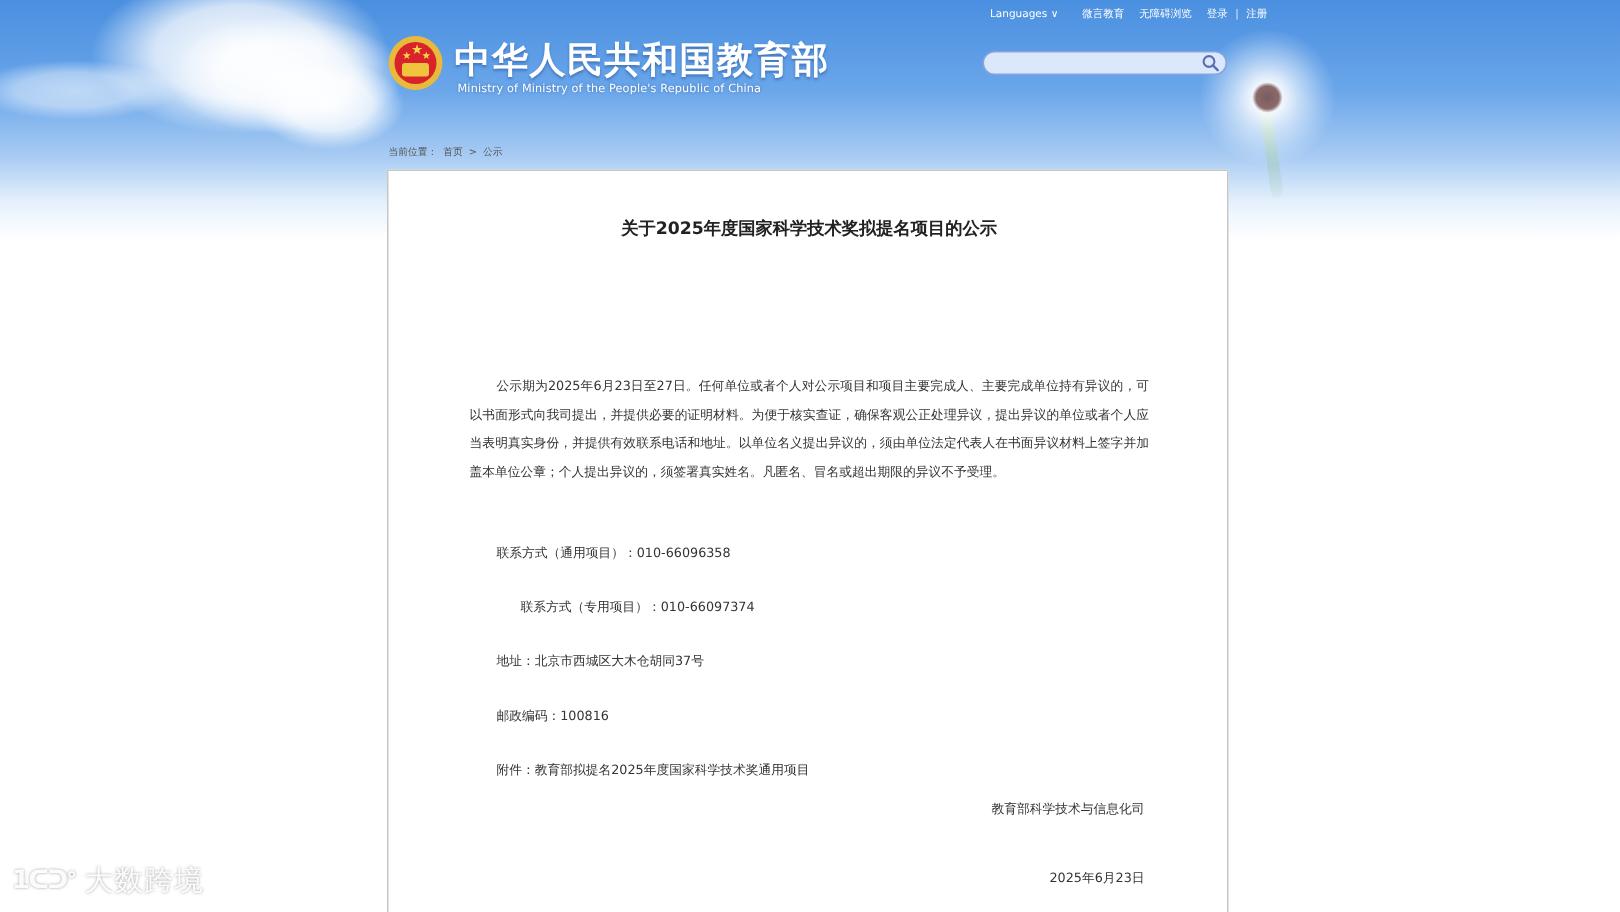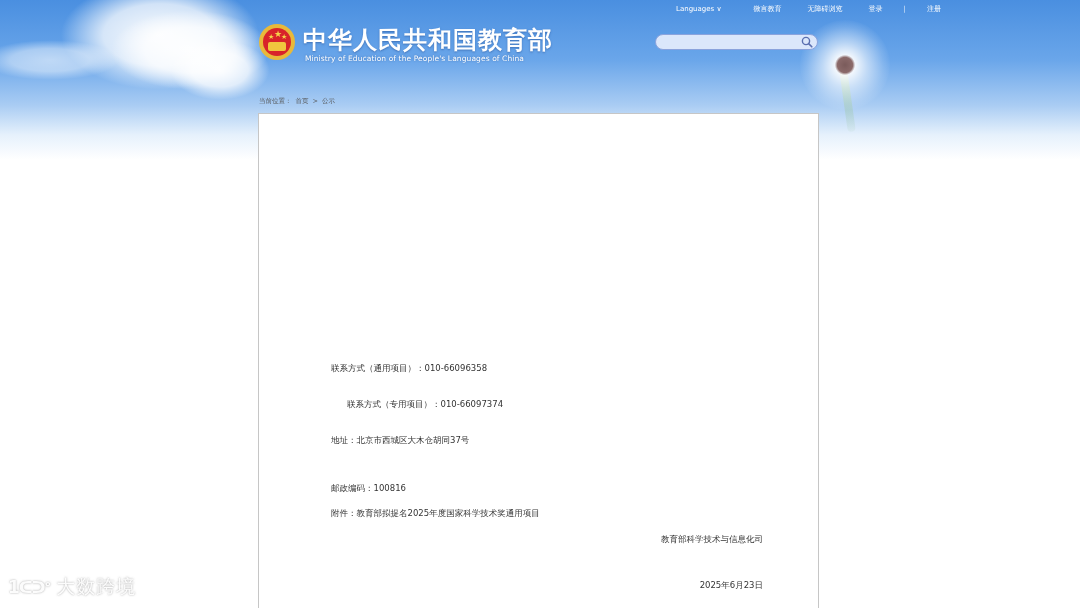--- a/index.html
+++ b/index.html
@@ -8,21 +8,21 @@
     font-family: "DejaVu Sans", "Liberation Sans", sans-serif;
     background: linear-gradient(to bottom, #4a8fe0 0px, #6aa6ea 60px, #a9ccf3 105px, #e6f1fc 135px, #ffffff 160px, #ffffff 100%);
     position: relative;
   }
   .sky { position: absolute; left: 0; top: 0; width: 1080px; height: 160px; overflow: hidden; }
   .cloud { position: absolute; background: radial-gradient(ellipse at center, rgba(255,255,255,0.95) 0%, rgba(255,255,255,0.75) 40%, rgba(255,255,255,0) 70%); border-radius: 50%; }
   .dandelion { position: absolute; left: 800px; top: 20px; width: 90px; height: 90px; border-radius: 50%;
     background: radial-gradient(circle at center, #7a5b5b 0%, #8b6a6a 12%, rgba(255,255,255,0.9) 16%, rgba(255,255,255,0.55) 35%, rgba(255,255,255,0.15) 60%, rgba(255,255,255,0) 72%); }
   .stem { position: absolute; left: 843px; top: 62px; width: 8px; height: 70px; background: linear-gradient(to bottom, #9fc9a5, rgba(160,200,170,0.1)); transform: rotate(-8deg); border-radius: 4px; }
 
-  .topnav { position: absolute; top: 4px; left: 676px; display: flex; align-items: center; font-size: 7px; color: #ffffff; gap: 16px; }
+  .topnav { position: absolute; top: 4px; left: 660px; display: flex; align-items: center; font-size: 7px; color: #ffffff; gap: 0; }
   .topnav span { white-space: nowrap; }
   .topnav .lang { margin-right: 16px; }
   .topnav .sep { margin: 0 5px; opacity: .8; }
 
   .emblem { position: absolute; left: 259px; top: 24px; width: 36px; height: 40px; }
   .emblem .disc { position: absolute; left: 0; top: 0; width: 36px; height: 36px; border-radius: 50%; background: #e8b93a; }
   .emblem .inner { position: absolute; left: 4px; top: 4px; width: 28px; height: 28px; border-radius: 50%; background: #d8232a; }
   .emblem .gate { position: absolute; left: 9px; top: 18px; width: 18px; height: 9px; background: #f0c53e; border-radius: 2px; }
   .emblem .star { position: absolute; color: #f6d34a; font-size: 7px; line-height: 7px; }
 
@@ -69,42 +69,44 @@
 
 <div class="emblem">
   <div class="disc"></div>
   <div class="inner"></div>
   <div class="star" style="left:15px;top:7px;font-size:9px;">★</div>
   <div class="star" style="left:9px;top:10px;">★</div>
   <div class="star" style="left:22px;top:10px;">★</div>
   <div class="gate"></div>
 </div>
 <div class="title-cn">中华人民共和国教育部</div>
-<div class="title-en">Ministry of Education of the People's Languages of China</div>
+<div class="title-en">Ministry of Ministry of the People's Republic of China</div>
 
 <div class="search">
   <input type="text" placeholder="" style="">
   <svg class="mag" viewBox="0 0 12 12">
     <circle cx="5" cy="5" r="3.6" fill="none" stroke="#5a6fb0" stroke-width="1.4"></circle>
     <line x1="7.6" y1="7.6" x2="10.8" y2="10.8" stroke="#5a6fb0" stroke-width="1.6" stroke-linecap="round"></line>
   </svg>
 </div>
 
 <div class="breadcrumb">
   <span>当前位置：</span>
   <span>首页</span>
   <span>&gt;</span>
   <span>公示</span>
 </div>
 
 <div class="panel">
+  <div class="doc-title">关于2025年度国家科学技术奖拟提名项目的公示</div>
+  <p class="para" style="top:135px;">公示期为2025年6月23日至27日。任何单位或者个人对公示项目和项目主要完成人、主要完成单位持有异议的，可以书面形式向我司提出，并提供必要的证明材料。为便于核实查证，确保客观公正处理异议，提出异议的单位或者个人应当表明真实身份，并提供有效联系电话和地址。以单位名义提出异议的，须由单位法定代表人在书面异议材料上签字并加盖本单位公章；个人提出异议的，须签署真实姓名。凡匿名、冒名或超出期限的异议不予受理。</p>
   <div class="line" style="top:249px;">联系方式（通用项目）：010-66096358</div>
   <div class="line" style="top:285px;padding-left:16px;">联系方式（专用项目）：010-66097374</div>
   <div class="line" style="top:321px;">地址：北京市西城区大木仓胡同37号</div>
-  <div class="line" style="top:369px;">邮政编码：100816</div>
+  <div class="line" style="top:358px;">邮政编码：100816</div>
   <div class="line" style="top:394px;">
     <span>附件：</span><span>教育部拟提名2025年度国家科学技术奖通用项目</span>
   </div>
   <div class="right" style="top:420px;">教育部科学技术与信息化司</div>
   <div class="right" style="top:466px;">2025年6月23日</div>
 </div>
 
 <div class="watermark">
   <span class="wm-logo">1ᑕᑐᐤ</span>
   <span class="wm-text">大数跨境</span>

